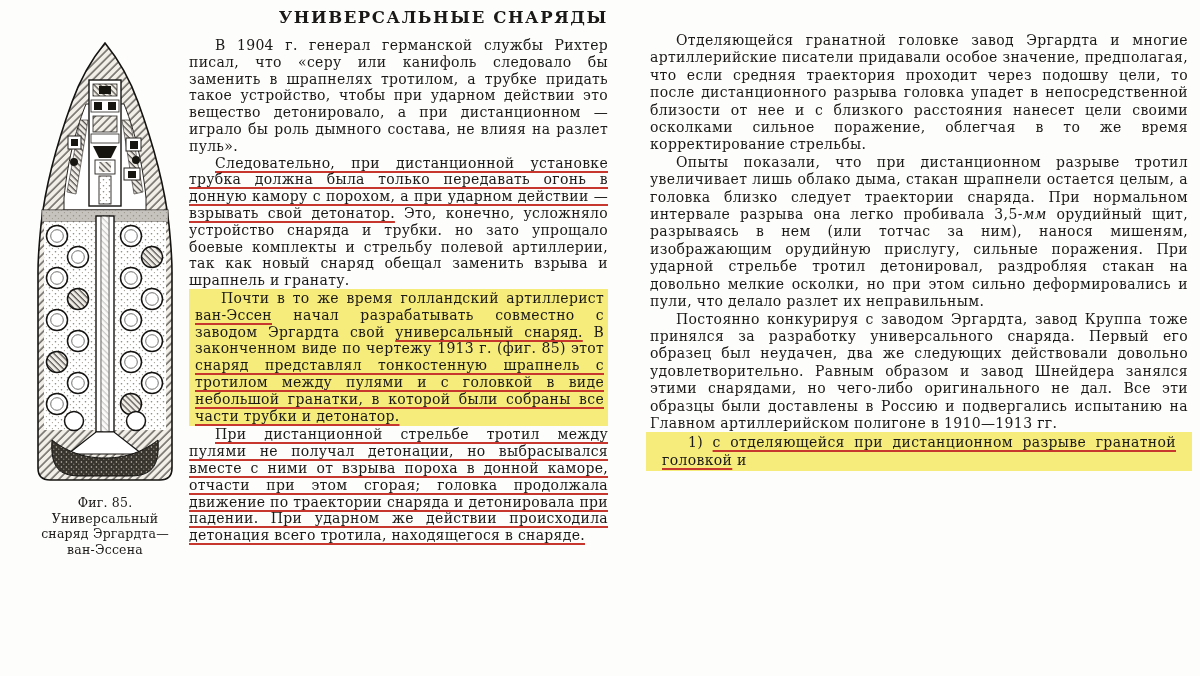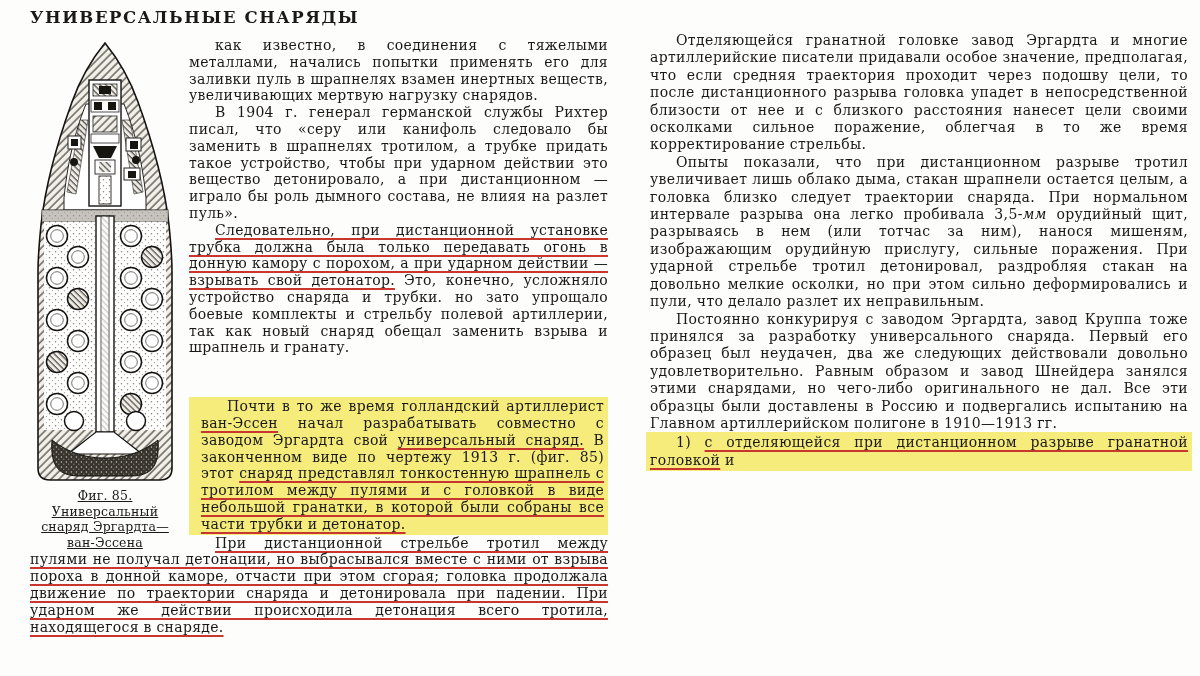--- a/index.html
+++ b/index.html
@@ -17,46 +17,46 @@
     font-size:14px;line-height:16.8px;letter-spacing:0.3px;
     text-align:justify;
   }
   .col-right{
     position:absolute;left:650px;top:32px;width:538px;
     font-size:14px;line-height:17.4px;letter-spacing:0.35px;
     text-align:justify;
   }
   .title{
     font-size:16.5px;font-weight:bold;letter-spacing:1.6px;
-    text-align:left;margin:0 0 9px 0;line-height:20px;text-indent:0;
+    text-align:right;margin:0 0 9px 0;line-height:20px;text-indent:0;
   }
   p{margin:0;text-indent:26px;}
   .rl{
     text-decoration:underline;
     text-decoration-color:var(--red);
     text-decoration-thickness:1.5px;
     text-underline-offset:3px;
     text-decoration-skip-ink:none;
   }
   .hl-block{
     background:var(--yellow);
     display:flow-root;
-    padding:1px 4px 2px 12px;margin-right:-6px;margin-top:41px;
+    padding:1px 4px 2px 6px;margin-right:-6px;
   }
   .hl-item{
     background:var(--yellow);
-    padding:2px 4px;margin:0 -4px;
+    padding:2px 16px;margin:0 -4px;
   }
   .fig-wrap{
     float:left;width:150px;margin:3px 9px 0 0;
     text-indent:0;text-align:center;
   }
   .fig-caption{
     display:block;font-size:12.5px;line-height:15.5px;
-    letter-spacing:0.2px;margin-top:0;text-align:center;text-decoration:underline;
+    letter-spacing:0.2px;margin-top:7px;text-align:center;
   }
   .it{font-style:italic;margin-top:44px;}
   svg{display:block;}
 </style>
 </head>
 <body>
 
 <div class="page">
 
   <div class="col-left">
@@ -159,21 +159,21 @@
           <circle cx="101" cy="280" r="6.3"></circle>
               <circle cx="122" cy="301" r="6.3"></circle>
           <circle cx="101" cy="322" r="6.3"></circle>
               <circle cx="122" cy="343" r="6.3"></circle>
         </g>
 
         <polygon points="66,392 84,392 112,414 38,414" fill="#ffffff" stroke="#141311" stroke-width="1.2"></polygon>
         <path d="M22,400 C20,428 30,436 50,436 L100,436 C120,436 130,428 128,400 C110,414 92,418 75,418 C58,418 40,414 22,400 Z" fill="url(#powder)" stroke="#141311" stroke-width="1"></path>
       </svg>
           <span class="fig-caption">Фиг. 85. Универсальный снаряд Эргардта—ван-Эссена</span>
-        </span><span>как известно, в соединения с тяжелыми металлами, начались попытки применять его для заливки пуль в шрапнелях взамен инертных веществ, увеличивающих мертвую нагрузку снарядов.</span></p>
+        </span></p>
 
     <p><span>В 1904 г. генерал германской службы Рихтер писал, что «серу или канифоль следовало бы заменить в шрапнелях тротилом, а трубке придать такое устройство, чтобы при ударном действии это вещество детонировало, а при дистанционном — играло бы роль дымного состава, не влияя на разлет пуль».</span></p>
 
     <p><span class="rl">Следовательно, при дистанционной установке трубка должна была только передавать огонь в донную камору с порохом, а при ударном действии — взрывать свой детонатор.</span><span> Это, конечно, усложняло устройство снаряда и трубки. но зато упрощало боевые комплекты и стрельбу полевой артиллерии, так как новый снаряд обещал заменить взрыва и шрапнель и гранату.</span></p>
 
     <p class="hl-block"><span>Почти в то же время голландский артиллерист </span><span class="rl">ван-Эссен</span><span> начал разрабатывать совместно с заводом Эргардта свой </span><span class="rl">универсальный снаряд.</span><span> В законченном виде по чертежу 1913 г. (фиг. 85) этот </span><span class="rl">снаряд представлял тонкостенную шрапнель с тротилом между пулями и с головкой в виде небольшой гранатки, в которой были собраны все части трубки и детонатор.</span></p>
 
     <p><span class="rl">При дистанционной стрельбе тротил между пулями не получал детонации, но выбрасывался вместе с ними от взрыва пороха в донной каморе, отчасти при этом сгорая; головка продолжала движение по траектории снаряда и детонировала при падении. При ударном же действии происходила детонация всего тротила, находящегося в снаряде.</span></p>
   </div>
 

